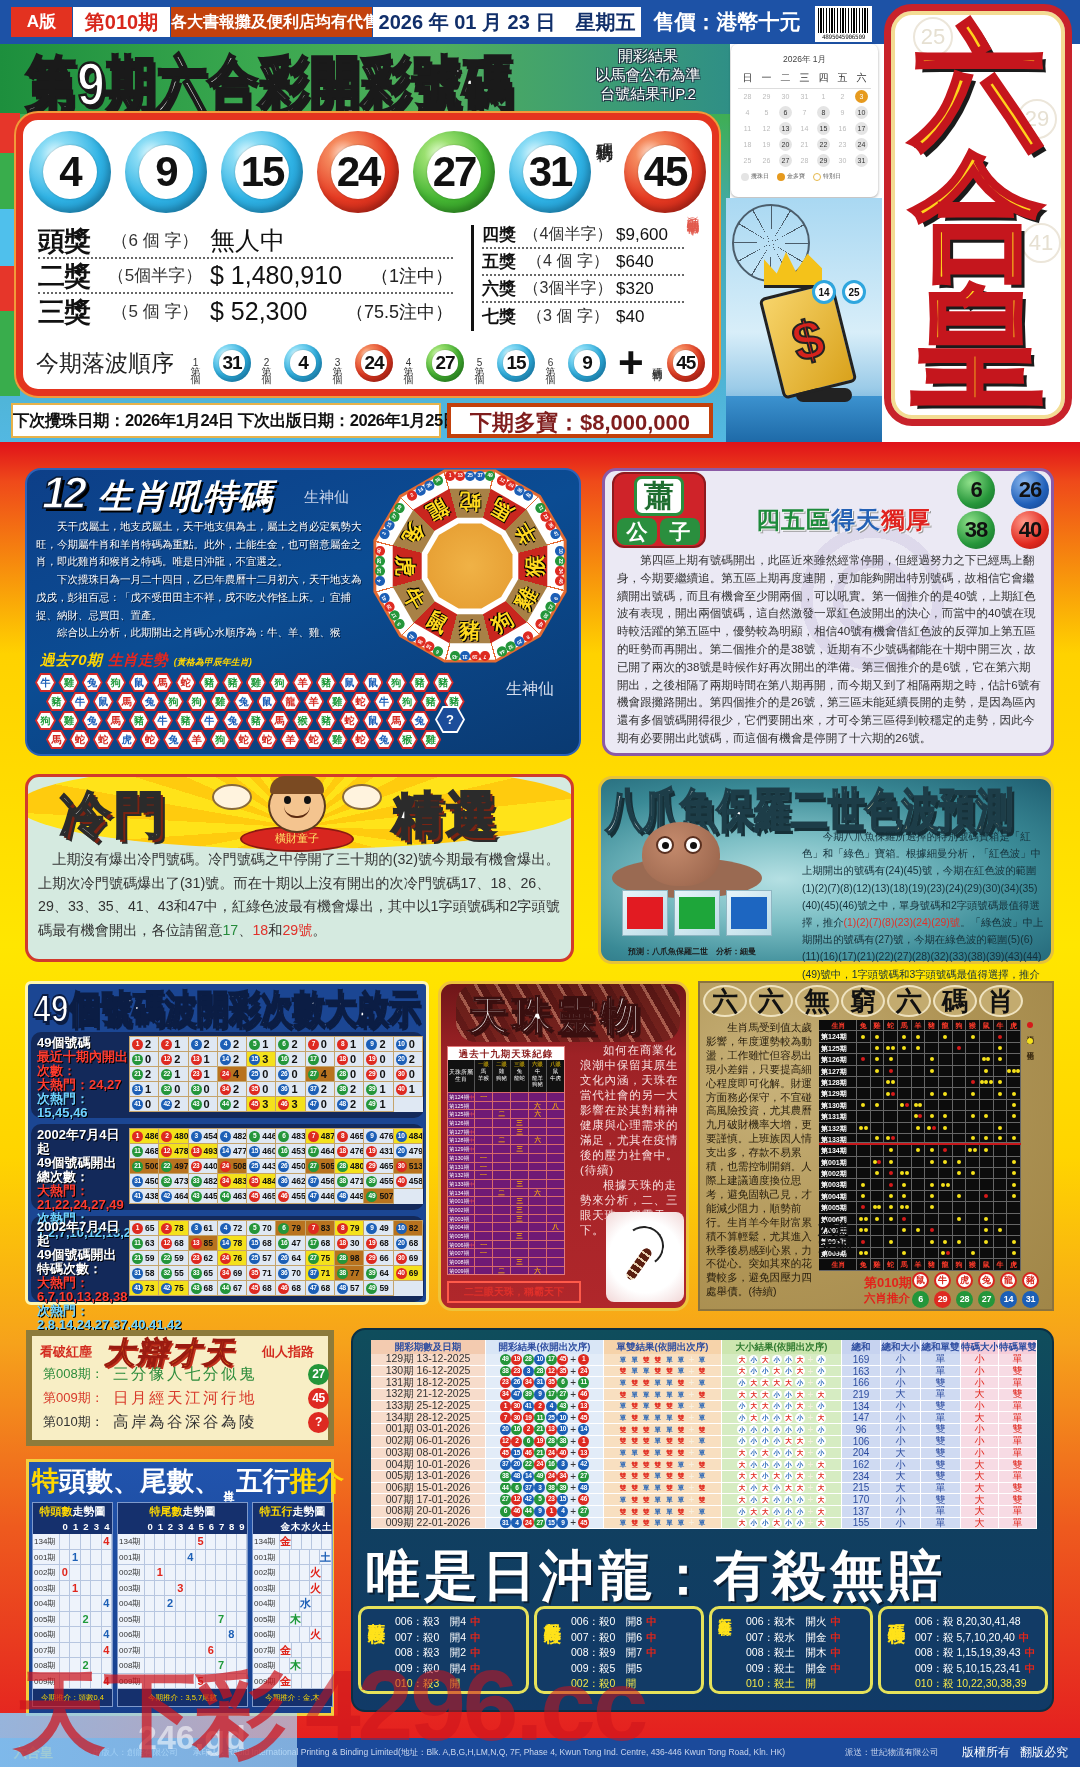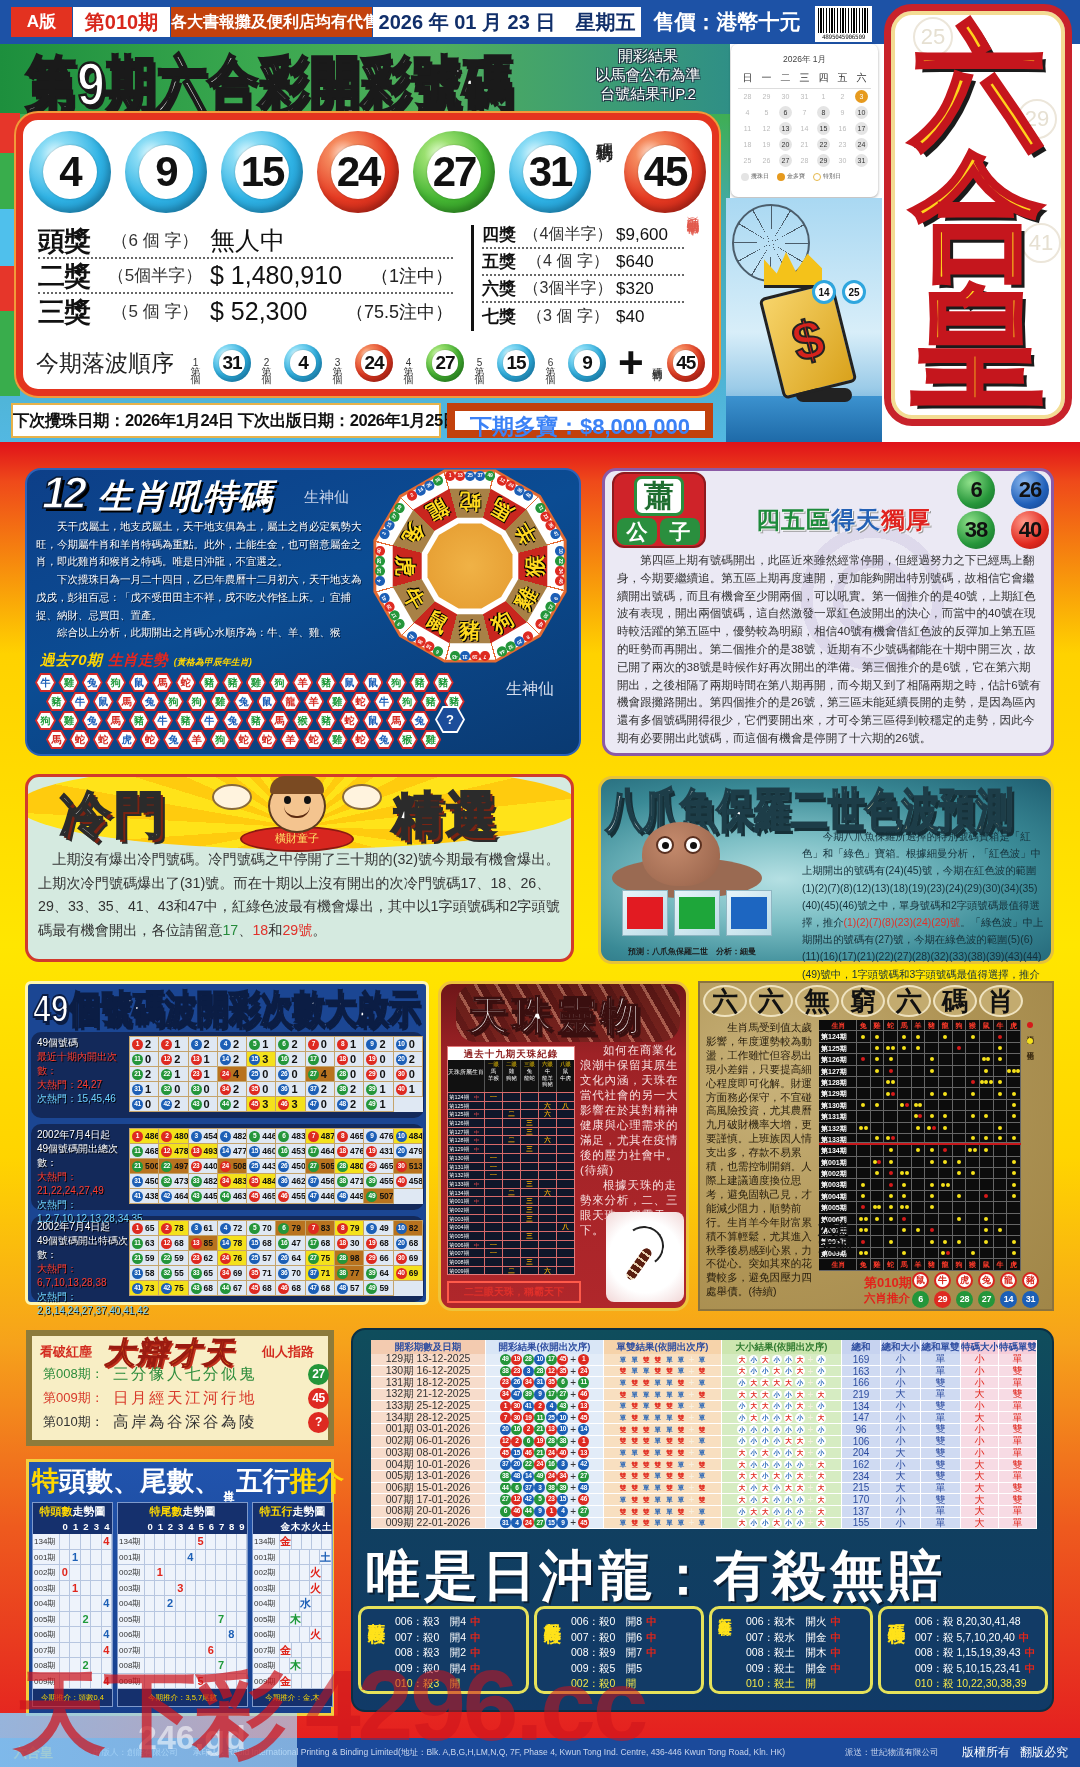--- a/index.html
+++ b/index.html
@@ -82,21 +82,21 @@
 .qamt{font-size:17px}
 .halfnote{left:686px;top:213px;writing-mode:vertical-rl;font-size:12.5px;line-height:13px;color:#e25a4d;letter-spacing:-.5px}
 .order{left:36px;top:343px;height:40px;display:flex;align-items:center}
 .olabel{font-size:23px;width:154px;white-space:nowrap;color:#222}
 .oitems{display:flex;gap:10px}
 .oitem{display:flex;align-items:center;gap:12px}
 .ovl{writing-mode:vertical-rl;text-orientation:upright;font-size:10px;line-height:11px;letter-spacing:-1px;color:#333}
 .oplus{font-size:44px;font-weight:bold;margin:0 8px 0 12px;line-height:40px}
 .ospec{display:flex;align-items:center;gap:4px}
 .nextbar-l{left:11px;top:403px;width:430px;height:35px;background:#fff;border:2px solid #e7b24a;font-size:16.5px;font-weight:bold;line-height:31px;text-align:center;white-space:nowrap;letter-spacing:-.5px}
-.nextbar-r{left:447px;top:403px;width:266px;height:35px;background:#fff;border:8px solid #c2410c;font-size:22px;font-weight:bold;color:#3b82f6;line-height:31px;text-align:center;white-space:nowrap}
+.nextbar-r{left:447px;top:403px;width:266px;height:35px;background:#fff;border:4px solid #c2410c;font-size:22px;font-weight:bold;color:#7f1d1d;line-height:31px;text-align:center;white-space:nowrap}
 
 .lower{left:0;top:442px;width:1080px;height:1325px;background:linear-gradient(180deg,#e0121a 0%,#ef4a1a 3%,#ffd200 16%,#ffe600 38%,#ffd400 54%,#f6a21b 68%,#ee5a1e 82%,#e31820 100%)}
 
 .z12{left:25px;top:468px;width:556px;height:288px;border-radius:16px;background:linear-gradient(160deg,#0d3f88 0,#0b4c93 45%,#0a3a72 100%);border:2px solid #2d62b8}
 .z12-num{left:42px;top:468px;font-size:44px;font-weight:bold;font-style:italic;color:#fff;-webkit-text-stroke:1.5px #0a1a33;text-shadow:3px 3px 0 #000;letter-spacing:-4px}
 .z12-title{left:98px;top:474px;font-size:34px;font-weight:bold;font-style:italic;color:#fff;text-shadow:2px 2px 0 #000;letter-spacing:1px;white-space:nowrap}
 .z12-author{left:304px;top:488px;font-size:15px;color:#c9d4ea;font-family:"Liberation Serif",serif}
 .z12-text{left:36px;top:518px;width:328px;font-size:10.5px;line-height:17.7px;color:#fff;text-shadow:1px 1px 0 #051a3a}
 .z12-text p{text-indent:2em}
 .wheel{left:370px;top:466px;width:200px;height:200px}
@@ -165,34 +165,34 @@
 .oc-box i{width:36px;height:32px;display:block}
 .oc-box i[data-c=r]{background:#e21b22}.oc-box i[data-c=g]{background:#1ea63a}.oc-box i[data-c=b]{background:#1d66c1}
 .oc-credit{left:628px;top:946px;font-size:8px;font-weight:bold;color:#1a1a1a;font-family:"Liberation Serif",serif;white-space:nowrap}
 .oc-text{left:802px;top:828px;width:246px;font-size:10.4px;line-height:17.2px;color:#15303a;text-indent:2em}
 .oc-text span[data-c=r]{color:#e0322a}.oc-text span[data-c=g]{color:#1f9a3a}
 
 .f49{left:25px;top:981px;width:404px;height:324px;background:#1b4693;border:3px solid #fff7b0;border-radius:6px}
 .f49-title{left:33px;top:984px;font-size:32px;font-weight:bold;color:#fff;-webkit-text-stroke:1.5px #0b1d44;text-shadow:2px 2px 0 #0b1d44;white-space:nowrap;transform:scaleY(1.2);transform-origin:0 0}
 .p49wrap{left:31px;top:1032px;width:393px}
 .p49{display:flex;height:86px;margin-bottom:6px;background:#13295a;border-radius:10px;padding:4px 0 0 6px}
-.p49-lab{width:92px;font-size:10px;line-height:14px;font-weight:normal;color:#fff;text-shadow:1px 1px 0 #000}
+.p49-lab{width:92px;font-size:13px;line-height:14px;font-weight:bold;color:#fff;text-shadow:1px 1px 0 #000}
 .p49-lab .r{color:#ff3b2f}.p49-lab .c{color:#6fd3ff}
 .p49:nth-of-type(1) .l2{color:#ff3b2f}
 .g49{width:294px;display:grid;grid-template-columns:repeat(10,1fr);background:#dfe8f3;border-top:1px solid #c5a46b;border-left:1px solid #c5a46b;align-self:flex-start}
 .gc{height:15px;display:flex;align-items:center;gap:2px;padding-left:2px;border-right:1px solid #c5a46b;border-bottom:1px solid #c5a46b;overflow:hidden}
 .gc[data-h=y]{background:#f4e11c}.gc[data-h=o]{background:#b8731f}
 .gc .mb{width:11px;height:11px;font-size:6.5px}
 .gc b{font-size:11px;color:#111}
 .p49:nth-of-type(n+2) .gc b{font-size:8.5px}
 
 .tz{left:438px;top:981px;width:251px;height:330px;border:3px solid #eec43c;border-radius:14px;background:linear-gradient(180deg,#6e1618 0,#9e2226 22%,#b0272b 100%)}
 .tz-beads{left:456px;top:984px;width:224px;height:58px;background:repeating-linear-gradient(60deg,#5a2418 0 8px,#c99a7a 8px 11px,#3a160f 11px 18px);opacity:.5;border-radius:20px}
 .tz-title{left:468px;top:988px;font-size:40px;font-weight:bold;color:#fff;-webkit-text-stroke:1px #3a0f0f;text-shadow:3px 3px 0 #3a0f0f;letter-spacing:4px;white-space:nowrap}
-.tz-table{left:447px;top:1046px;width:128px;background:#0f172a;border:1px solid #e37a7a}
+.tz-table{left:447px;top:1046px;width:118px;background:#701a75;border:1px solid #e37a7a}
 .tz-cap{height:13px;background:#fff;color:#8a1a1a;font-size:9.5px;font-weight:bold;text-align:center;line-height:13px;letter-spacing:1px;white-space:nowrap}
 .tz-head{display:flex;height:32px;background:#111}
 .tz-corner{width:36px;font-size:6px;color:#fff;text-align:center;padding-top:9px;line-height:7px}
 .tz-cols,.tz-cells{display:flex}
 .tz-col{width:18px;border-left:1px solid #555;display:flex;flex-direction:column;align-items:center}
 .tz-eye{font-size:5.5px;color:#ffd200;width:100%;text-align:center;line-height:8px}
 .tz-z{font-size:5.5px;color:#fff;white-space:pre-line;text-align:center;line-height:6.5px}
 .tz-row{display:flex;height:8.7px;border-top:1px solid #d86a6a}
 .tz-p{width:26px;font-size:5.5px;color:#fff;line-height:8px;padding-left:1px;white-space:nowrap}
 .tz-m{width:10px;font-size:5px;color:#ff5050;line-height:8px}

